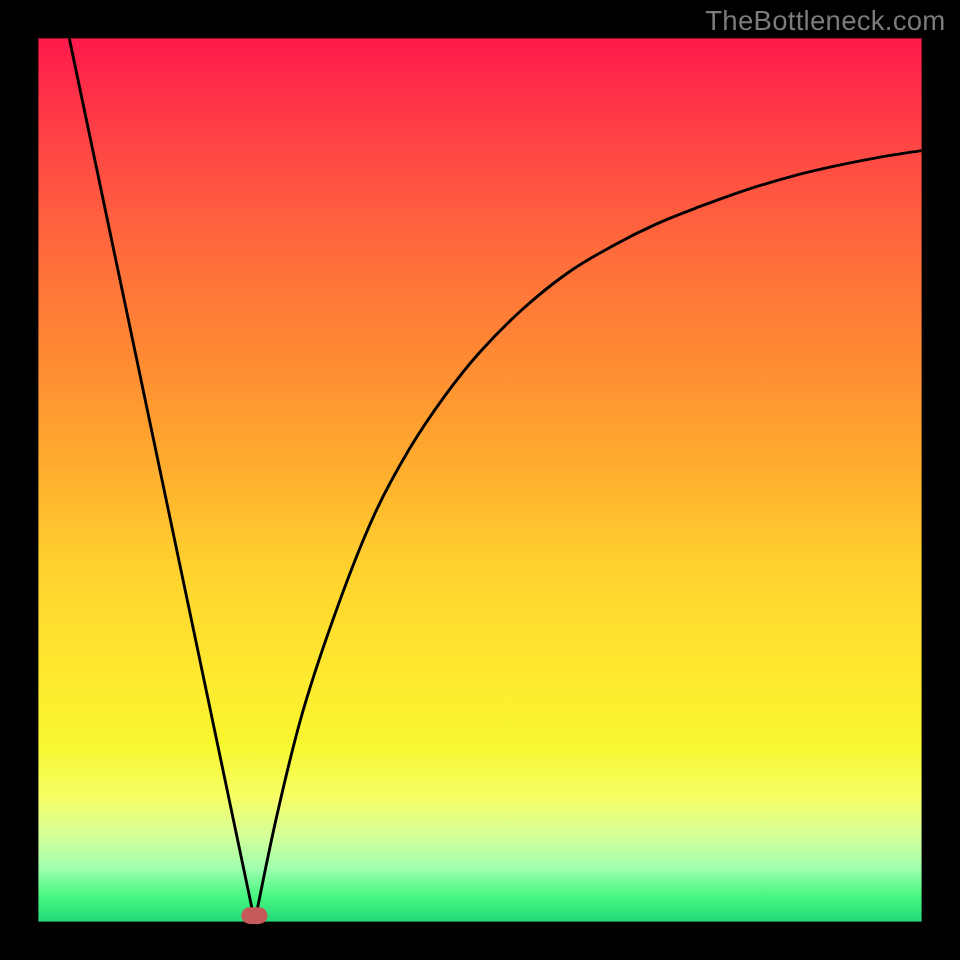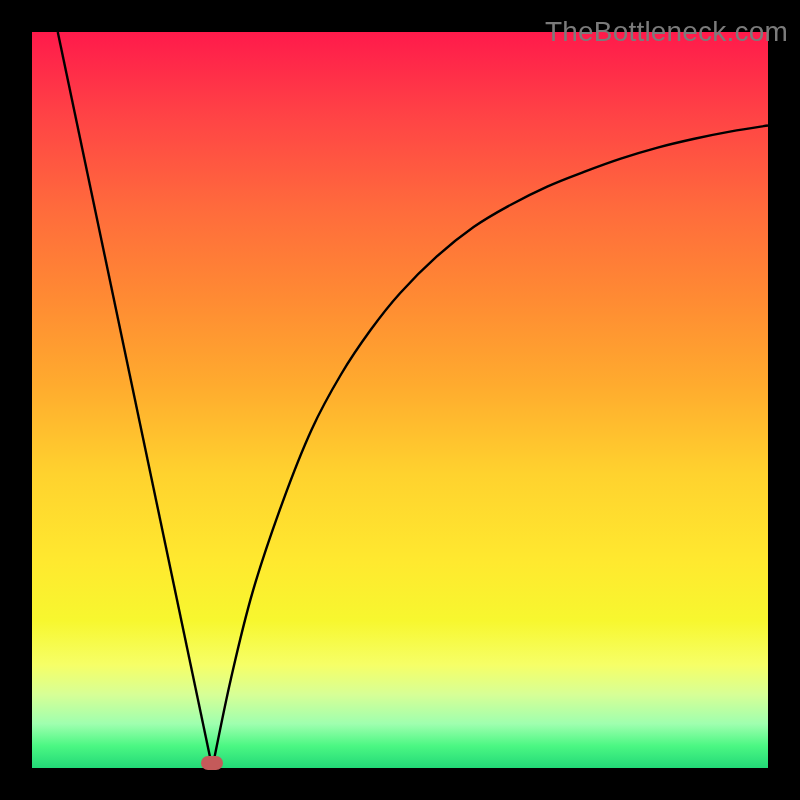--- a/index.html
+++ b/index.html
@@ -15,25 +15,24 @@
     position: relative;
     width: 800px;
     height: 800px;
     background: #000;
   }
   .watermark {
     position: absolute;
     top: 4px;
     right: 12px;
     color: #7b7b7b;
-    font-size: 28px;
+    font-size: 23px;
     font-weight: 400;
     letter-spacing: 0.2px;
     z-index: 10;
-    margin-top: 12px;
   }
   .plot-area {
     position: absolute;
     left: 32px;
     top: 32px;
     width: 736px;
     height: 736px;
     background: linear-gradient(to bottom,
       #ff1a4b 0%,
       #ff4545 12%,

